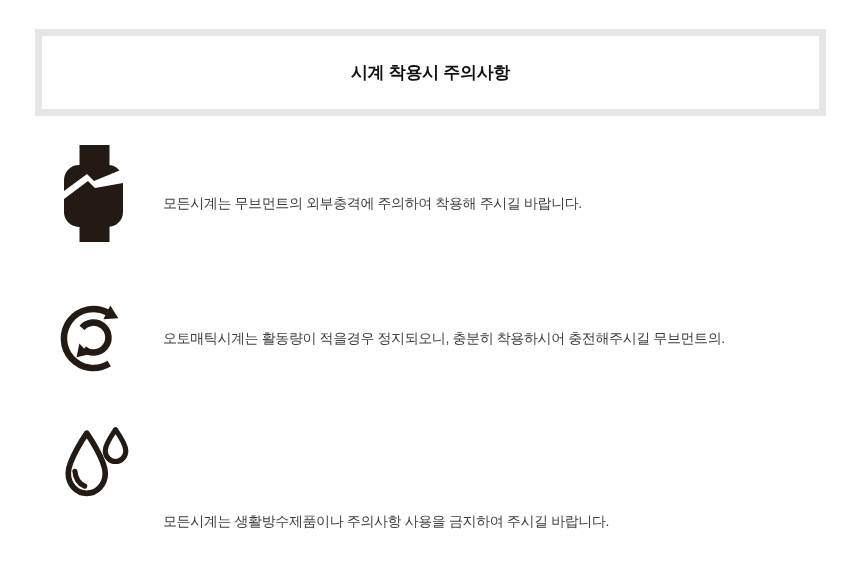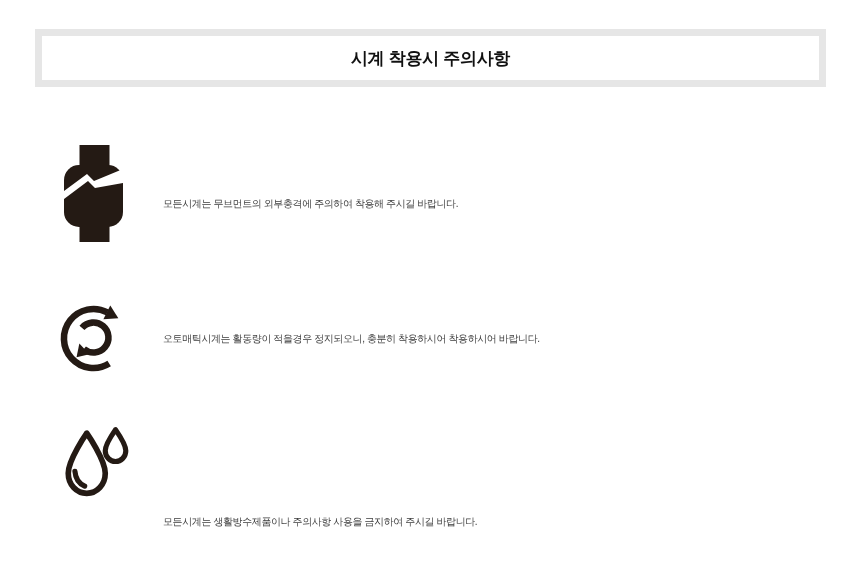--- a/index.html
+++ b/index.html
@@ -13,41 +13,41 @@
   html,body{width:860px;height:572px;}
   body{
     background:var(--page-bg);
     font-family:"Liberation Sans","DejaVu Sans",sans-serif;
     position:relative;
     overflow:hidden;
   }
   .title-box{
     position:absolute;
     left:35px; top:29px;
-    width:791px; height:58px;
+    width:791px; height:87px;
     background:#ffffff;
     border:7px solid var(--box-border);
     display:flex;
     align-items:center;
     justify-content:center;
   }
   .title-box h1{
     font-size:17px;
     font-weight:bold;
     color:var(--title-color);
     letter-spacing:-0.3px;
   }
   .notice-icon{
     position:absolute;
     color:var(--icon-color);
   }
   .notice-text{
     position:absolute;
     left:163px;
-    font-size:10px;
+    font-size:14px;
     color:var(--body-color);
     letter-spacing:-0.4px;
     white-space:pre-wrap;
     line-height:35px;
   }
   #icon-shock{left:64px; top:145px; width:59px; height:97px;}
   #icon-rotation{left:56px; top:298px; width:75px; height:81px;}
   #icon-water{left:63px; top:426px; width:66px; height:74px;}
   #text-shock{top:186px;}
   #text-rotation{top:321px;}
@@ -72,21 +72,21 @@
 <div class="notice-text" id="text-shock">모든시계는 무브먼트의 외부충격에 주의하여 착용해 주시길 바랍니다.</div>
 
 <div class="notice-icon" id="icon-rotation">
   <svg viewBox="0 0 80 80" xmlns="http://www.w3.org/2000/svg">
     <path d="M54.8,12.2 A31.5,31.5 0 1 0 56.7,66.7" fill="none" stroke="currentColor" stroke-width="7"></path>
     <polygon points="66.5,18.4 50.5,19.4 57.9,4.8" fill="currentColor"></polygon>
     <path d="M27.7,28.7 A16,16 0 1 1 29.7,51.3" fill="none" stroke="currentColor" stroke-width="7"></path>
     <polygon points="21.9,60.1 35.7,56.8 24.9,45.3" fill="currentColor"></polygon>
   </svg>
 </div>
-<div class="notice-text" id="text-rotation">오토매틱시계는 활동량이 적을경우 정지되오니, 충분히 착용하시어 착용하시어 바랍니다.</div>
+<div class="notice-text" id="text-rotation">오토매틱시계는 활동량이 적을경우 정지되오니, 충분히 착용하시어 충전해주시길 무브먼트의.</div>
 
 <div class="notice-icon" id="icon-water">
   <svg viewBox="0 0 64 72" xmlns="http://www.w3.org/2000/svg">
     <path d="M23,7 C23,7 5,33 5,46 C5,57 13,65.5 23,65.5 C33,65.5 41,57 41,46 C41,33 23,7 23,7 Z" fill="none" stroke="currentColor" stroke-width="5.5" stroke-linejoin="round"></path>
     <path d="M11.5,44 C12,51 15.5,56 21,58.5" fill="none" stroke="currentColor" stroke-width="5" stroke-linecap="round"></path>
     <path d="M51,3.5 C51,3.5 41,18 41,24 C41,30 45.5,34.5 51,34.5 C56.5,34.5 61,30 61,24 C61,18 51,3.5 51,3.5 Z" fill="none" stroke="currentColor" stroke-width="5" stroke-linejoin="round"></path>
   </svg>
 </div>
 <div class="notice-text" id="text-water">
   <div>모든시계는 생활방수제품이나 주의사항 사용을 금지하여 주시길 바랍니다.</div>

